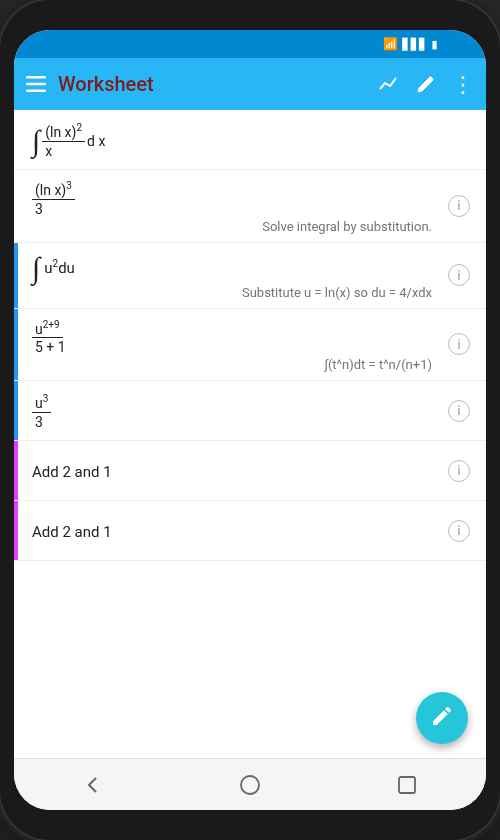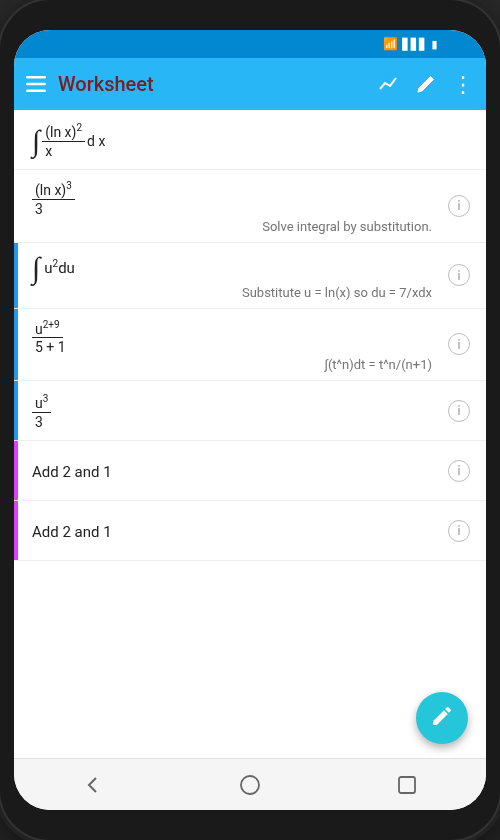--- a/index.html
+++ b/index.html
@@ -281,21 +281,21 @@
         </div>
       </div>
 
       <div class="row">
         <div class="row-left-bar" style="background:#2196f3;"></div>
         <div class="row-body">
           <div class="math-line">
             <span class="big-int">∫</span>
             <span style="font-size:15px;margin-left:2px;">u<sup>2</sup>du</span>
           </div>
-          <div class="step-label">Substitute u = ln(x) so du = 7/xdx</div>
+          <div class="step-label">Substitute u = ln(x) so du = 4/xdx</div>
         </div>
         <div class="row-info">
           <div class="info-circle">i</div>
         </div>
       </div>
 
       <div class="row">
         <div class="row-left-bar" style="background:#2196f3;"></div>
         <div class="row-body">
           <div class="math-line">

